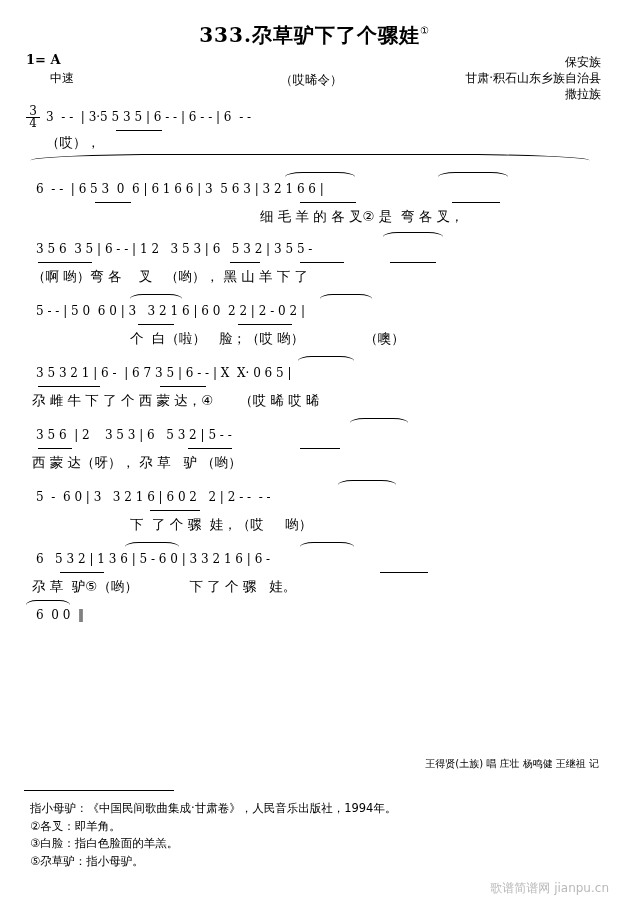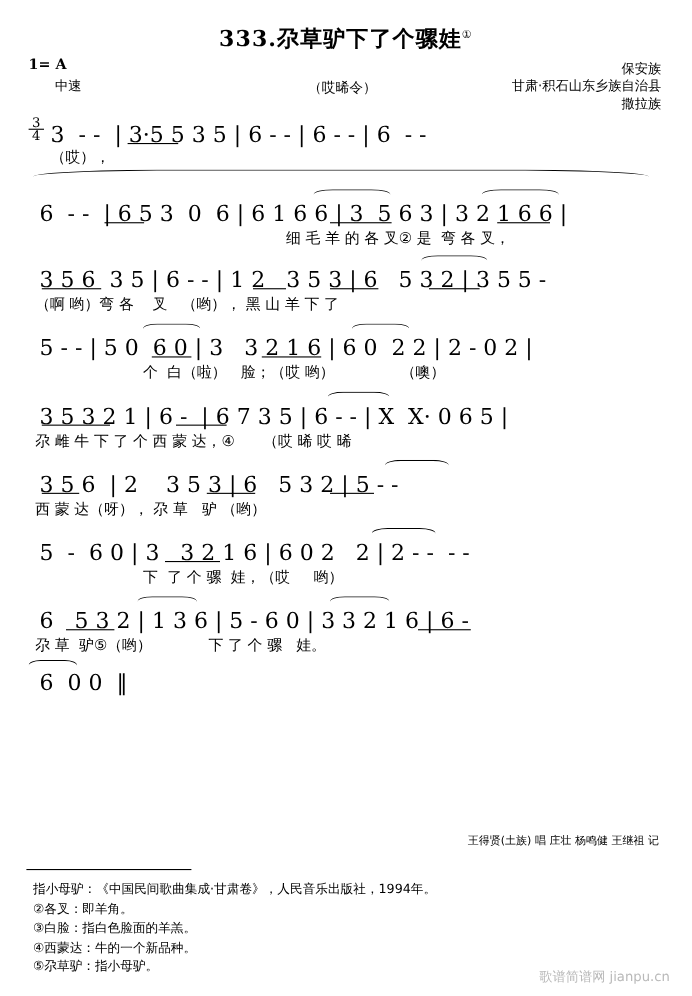--- a/index.html
+++ b/index.html
@@ -54,21 +54,21 @@
     position:absolute;left:26px;top:-4px;
     font-family:"DejaVu Serif","Liberation Serif",serif;
     font-size:12px;
     line-height:11px;
     text-align:center;
     width:14px;
   }
   .meter .num{display:block;border-bottom:1.3px solid #000;}
   .meter .den{display:block;}
 
-  .nline{position:absolute;font-family:"DejaVu Serif","Liberation Serif",serif;font-size:20px;white-space:pre;}
+  .nline{position:absolute;font-family:"DejaVu Serif","Liberation Serif",serif;font-size:12px;white-space:pre;}
   .lline{position:absolute;font-size:13.5px;white-space:pre;}
 
   
   .beam{position:absolute;height:0;border-bottom:1.2px solid #000;}
   
   .slur{position:absolute;border-top:1.3px solid #000;border-radius:50%/100%;height:9px;border-left:none;border-right:none;border-bottom:none;}
 
   
   .credits{
     position:absolute;right:30px;top:757px;
@@ -188,19 +188,18 @@
   </div>
 
   <div class="credits">王得贤(土族) 唱 庄壮 杨鸣健 王继祖 记</div>
 
   <div class="hr"></div>
 
   <div class="footnotes">
     <div>指小母驴：《中国民间歌曲集成·甘肃卷》，人民音乐出版社，1994年。</div>
     <div>②各叉：即羊角。</div>
     <div>③白脸：指白色脸面的羊羔。</div>
-    <div>④西蒙达：牛的一个新品种。</div>
     <div>⑤尕草驴：指小母驴。</div>
   </div>
 
   <div class="watermark">歌谱简谱网 jianpu.cn</div>
 
 </div>
 
 </body></html>

